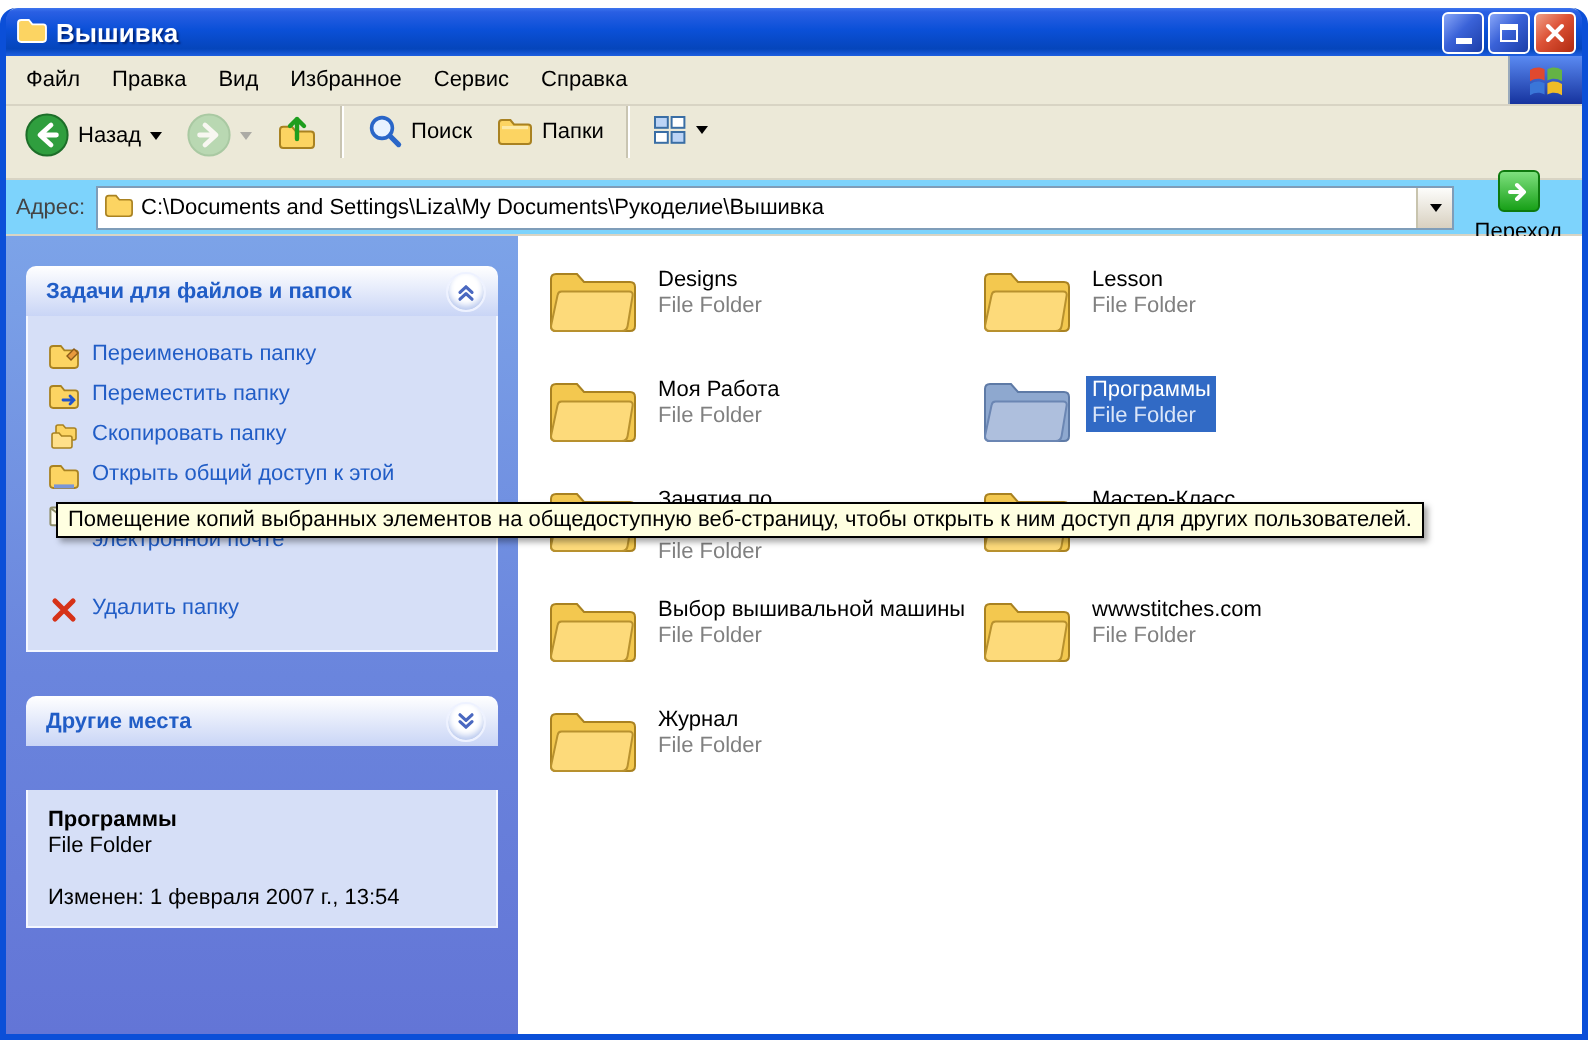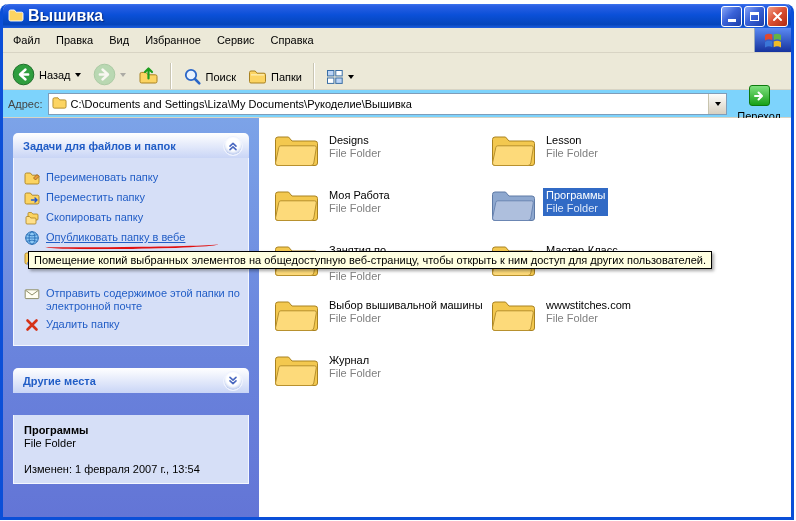--- a/index.html
+++ b/index.html
@@ -11,36 +11,36 @@
     position:absolute;left:0;top:4px;width:794px;height:516px;box-sizing:border-box;
     border:3px solid #0b4fd8;border-top:0;border-radius:8px 8px 0 0;
     display:flex;flex-direction:column;background:#ece9d8;
   }
   
   .titlebar{
     height:24px;flex:none;display:flex;align-items:center;gap:4px;padding:0 3px 0 5px;
     border-radius:6px 6px 0 0;
     background:linear-gradient(180deg,#3d74ee 0%,#2a5fe3 8%,#0b50d8 45%,#0545bb 85%,#1e5fe0 100%);
   }
-  .title-text{color:#fff;font-weight:bold;font-size:16px;text-shadow:1px 1px 1px #00257a;flex:1;}
+  .title-text{color:#fff;font-weight:bold;font-size:13px;text-shadow:1px 1px 1px #00257a;flex:1;}
   .win-controls{display:flex;gap:2px;}
   .wc-btn{width:21px;height:21px;border-radius:3px;border:1px solid #fff;box-sizing:border-box;
     display:flex;align-items:center;justify-content:center;
     background:linear-gradient(135deg,#88a6f8 0%,#3a62d8 45%,#1c3ea8 100%);}
   .wc-btn.close{background:linear-gradient(135deg,#f0a088 0%,#dd5236 45%,#b02a10 100%);}
   .glyph-min{width:8px;height:3px;background:#fff;margin-top:9px;}
   .glyph-max{width:9px;height:9px;border:1px solid #fff;border-top:3px solid #fff;box-sizing:border-box;}
   
   .menubar{height:24px;flex:none;display:flex;align-items:center;background:#ece9d8;
     border-bottom:1px solid #d8d4c4;padding-left:2px;}
   .menu-item{padding:4px 8px;cursor:default;}
   .winlogo{margin-left:auto;width:36px;height:24px;display:flex;align-items:center;justify-content:center;
     background:linear-gradient(180deg,#5a8af2,#16339e);border-left:1px solid #9ab;}
   
-  .toolbar{height:36px;flex:none;display:flex;align-items:flex-end;background:#ece9d8;
+  .toolbar{height:36px;flex:none;display:flex;align-items:flex-start;background:#ece9d8;
     border-bottom:1px solid #d8d4c4;padding:0 4px;gap:2px;}
   .tb-btn{display:flex;align-items:center;gap:4px;padding:3px 5px;border-radius:3px;cursor:default;}
   .tb-btn svg{display:block;}
   .tb-sep{width:1px;height:26px;background:#c9c5b2;border-right:1px solid #fff;margin:0 4px;}
   .caret{width:0;height:0;border-left:3.5px solid transparent;border-right:3.5px solid transparent;border-top:4px solid #000;}
   .caret.dim{border-top-color:#8a8a8a;}
   .fwd{opacity:.65;}
   
   .addressbar{height:27px;flex:none;display:flex;align-items:center;background:#7dd3fc;
     border-bottom:1px solid #d8d4c4;padding:0 5px;gap:5px;}
@@ -249,31 +249,20 @@
   <div class="task-item">
     <span class="task-icon">
                 <svg width="16" height="16" viewBox="0 0 16 16">
                   <path d="M4 3.5 Q4 2.5 5 2.5 H7.5 L8.8 4 H13 Q14 4 14 5 V9 Q14 10 13 10 H5 Q4 10 4 9 Z" fill="#fcd462" stroke="#a98221" stroke-width="0.8"></path>
                   <path d="M2 7.5 Q2 6.5 3 6.5 H5.5 L6.8 8 H11 Q12 8 12 9 V13 Q12 14 11 14 H3 Q2 14 2 13 Z" fill="#ffe08a" stroke="#a98221" stroke-width="0.8"></path>
                 </svg>
               </span>
     <span class="task-label">Скопировать папку</span>
   </div>
 
-  <div class="task-item highlighted">
-    <span class="task-icon">
-                <svg width="16" height="16" viewBox="0 0 16 16">
-                  <circle cx="8" cy="8" r="6.3" fill="#8ec9f5" stroke="#1f66b0"></circle>
-                  <ellipse cx="8" cy="8" rx="2.9" ry="6.3" fill="none" stroke="#1f66b0" stroke-width="0.8"></ellipse>
-                  <path d="M1.7 8 H14.3 M2.6 4.7 Q8 7 13.4 4.7 M2.6 11.3 Q8 9 13.4 11.3" fill="none" stroke="#1f66b0" stroke-width="0.8"></path>
-                </svg>
-              </span>
-    <span class="task-label">Опубликовать папку в вебе</span>
-  <span class="red-scribble"></span>
-            </div>
 
   <div class="task-item">
     <span class="task-icon">
                 <svg width="16" height="16" viewBox="0 0 16 16">
                   <path d="M1 4.6 Q1 3 2.6 3 H6.4 L8.2 5.2 H13.6 Q15 5.2 15 6.6 V12.4 Q15 14 13.4 14 H2.6 Q1 14 1 12.4 Z" fill="#fcd462" stroke="#a98221" stroke-width="0.9"></path>
                   <path d="M3 13.2 H13" stroke="#7a96d8" stroke-width="2"></path>
                 </svg>
               </span>
     <span class="task-label">Открыть общий доступ к этой</span>
   </div>

